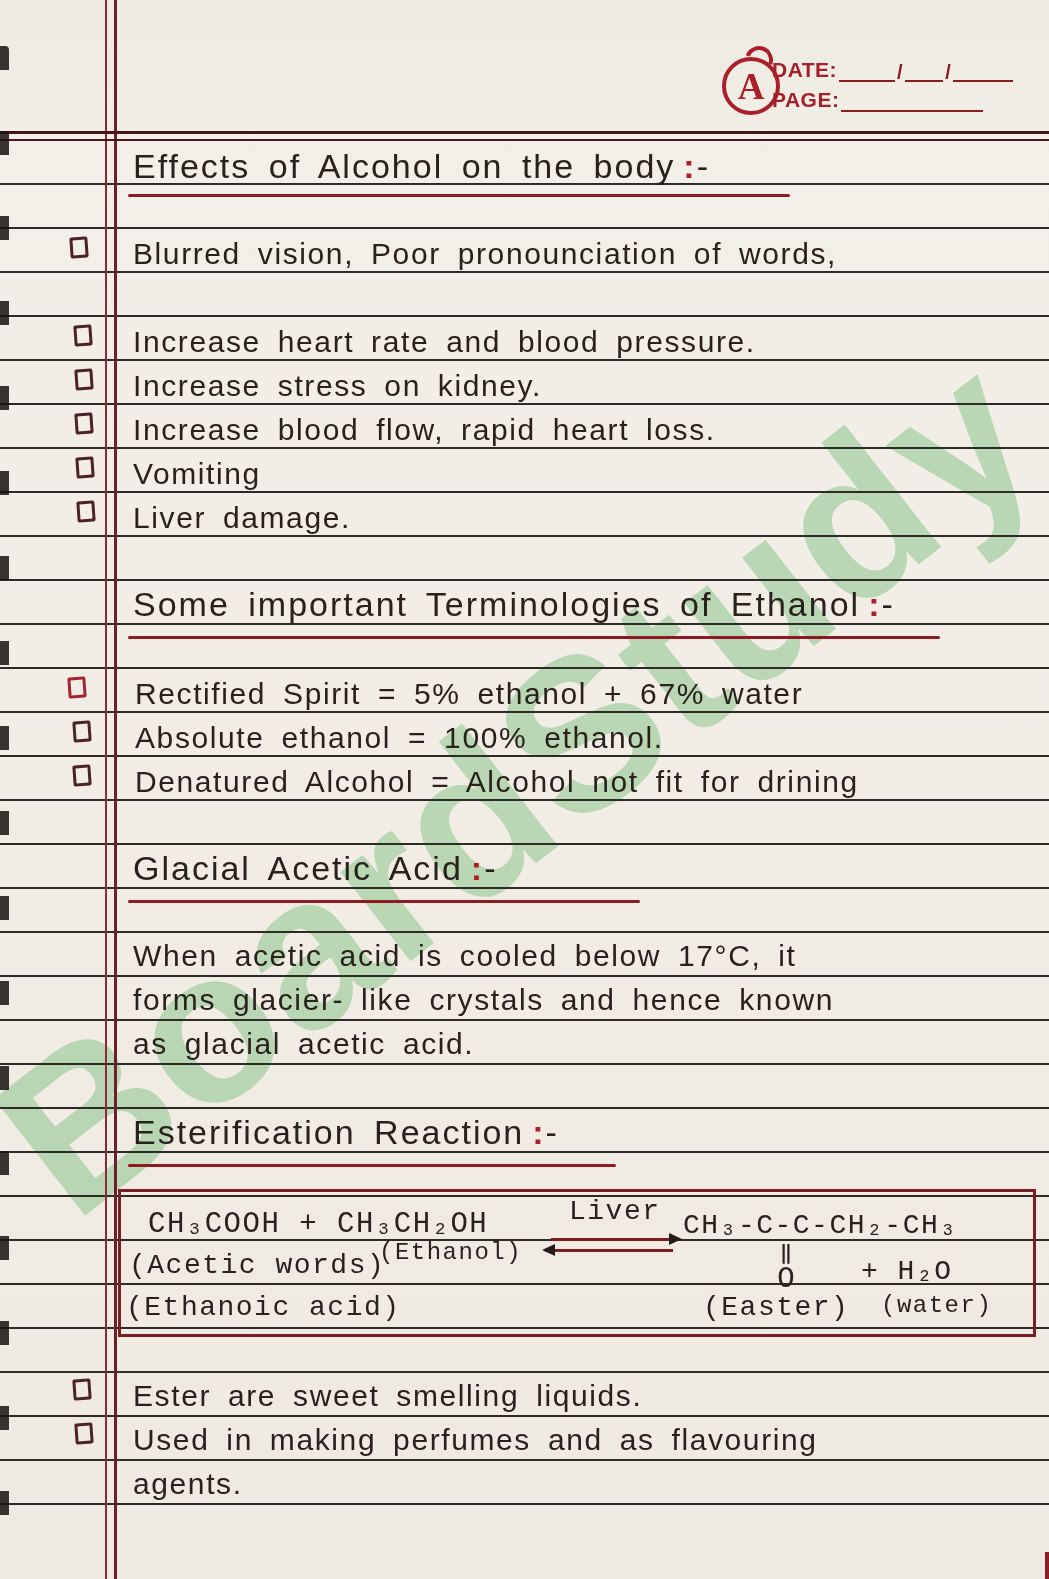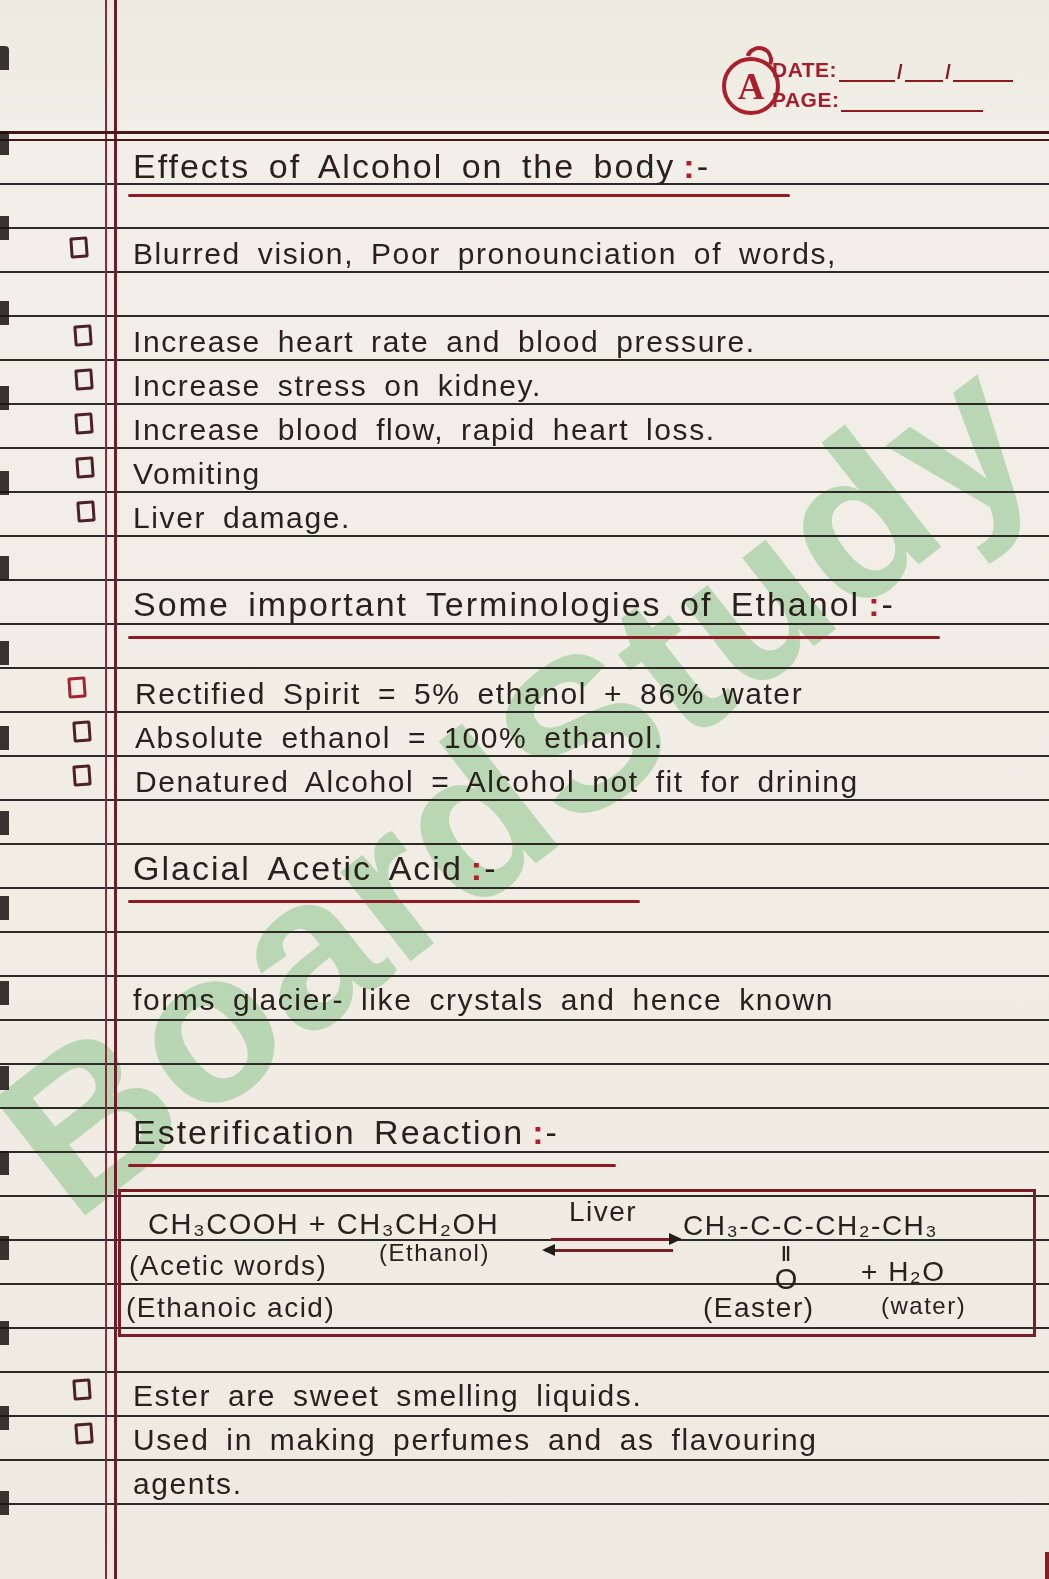--- a/index.html
+++ b/index.html
@@ -57,21 +57,21 @@
     position:absolute; z-index:5; white-space:nowrap; line-height:38px;
     font-size:30px; letter-spacing:1.6px; word-spacing:7px; color:#2a211c;
   }
   .heading{font-size:34px; letter-spacing:2px;}
   .punct-colon{color:#b01e27; margin-left:8px; font-weight:bold;}
   .punct-dash{color:#2a211c;}
   .red-ul{position:absolute; z-index:5; height:3px; background:#8e1b24; border-radius:2px;}
   .bullet{position:absolute; z-index:5; width:12px; height:15px; border:3px solid #4e2127; border-radius:2px; transform:rotate(-4deg); background:transparent;}
   .bullet.red{border-color:#a32530;}
   
-  .eq-box{position:absolute; left:118px; top:1189px; width:912px; height:142px; z-index:5; border:3px solid #7a1d24;}
+  .eq-box{position:absolute; left:118px; top:1189px; width:912px; height:142px; z-index:5; border:3px solid #7a1d24;font-family:Liberation Mono, monospace;}
   .eq{position:absolute; white-space:nowrap; color:#2a211c; font-size:29px; letter-spacing:1.5px;}
   .harpoon{position:absolute; height:3px; background:#7a1d24;}
   .harpoon.r::after{content:""; position:absolute; right:-3px; top:-5px; border-left:13px solid #241e1a; border-top:6px solid transparent; border-bottom:6px solid transparent;}
   .harpoon.l::before{content:""; position:absolute; left:-3px; top:-5px; border-right:13px solid #241e1a; border-top:6px solid transparent; border-bottom:6px solid transparent;}
   .dbond{position:absolute; text-align:center; color:#2a211c; line-height:1;}
   .dbond .bars{font-size:20px; letter-spacing:0; display:block; font-weight:bold;}
   .dbond .oxy{font-size:29px; display:block; margin-top:1px;}
 </style>
 </head>
 <body>
@@ -121,32 +121,34 @@
   <div class="line" style="left:133px; top:455px">Vomiting</div>
   <div class="bullet" style="left:77px; top:501px"></div>
   <div class="line" style="left:133px; top:499px">Liver damage.</div>
 
   <div class="line heading" style="left:133px; top:585px">
     <span>Some important Terminologies of Ethanol</span><span class="punct-colon">:</span><span class="punct-dash">-</span>
   </div>
   <div class="red-ul" style="left:128px; top:636px; width:812px"></div>
 
   <div class="bullet red" style="left:68px; top:677px"></div>
-  <div class="line" style="left:135px; top:675px">Rectified Spirit = 5% ethanol + 86% water</div>
+  <div class="line" style="left:135px; top:675px">Rectified Spirit = 5% ethanol + 67% water</div>
   <div class="bullet" style="left:73px; top:721px"></div>
   <div class="line" style="left:135px; top:719px">Absolute ethanol = 100% ethanol.</div>
   <div class="bullet" style="left:73px; top:765px"></div>
   <div class="line heading" style="left:133px; top:849px">
     <span>Glacial Acetic Acid</span><span class="punct-colon">:</span><span class="punct-dash">-</span>
   </div>
 
   <div class="line" style="left:135px; top:763px">Denatured Alcohol = Alcohol not fit for drining</div>
   <div class="red-ul" style="left:128px; top:900px; width:512px"></div>
 
+  <div class="line" style="left:133px; top:937px">When acetic acid is cooled below 17°C, it</div>
   <div class="line" style="left:133px; top:981px">forms glacier- like crystals and hence known</div>
+  <div class="line" style="left:133px; top:1025px">as glacial acetic acid.</div>
 
   <div class="line heading" style="left:133px; top:1113px">
     <span>Esterification Reaction</span><span class="punct-colon">:</span><span class="punct-dash">-</span>
   </div>
   <div class="red-ul" style="left:128px; top:1164px; width:488px"></div>
 
   <div class="eq-box">
     <div class="eq" style="left:27px; top:16px">CH₃COOH + CH₃CH₂OH</div>
     <div class="eq" style="left:448px; top:4px; font-size:28px">Liver</div>
     <div class="harpoon r" style="left:430px; top:46px; width:128px"></div>

